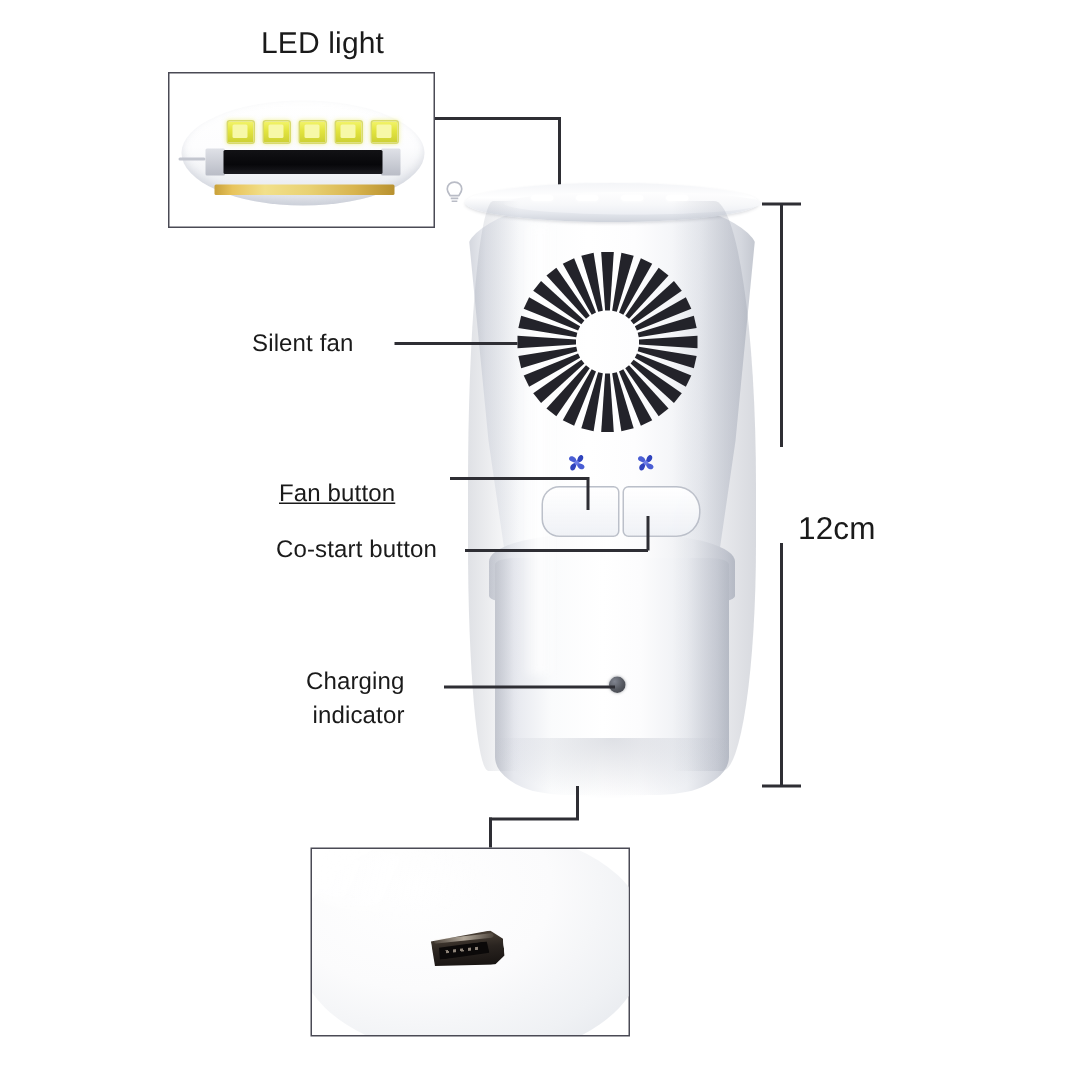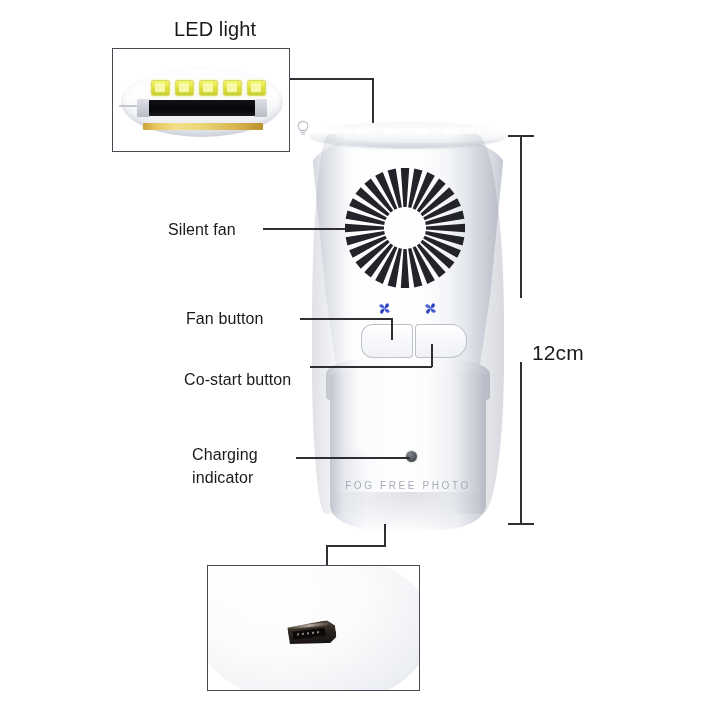--- a/index.html
+++ b/index.html
@@ -28,23 +28,23 @@
     white-space: pre;
     letter-spacing: 0.1px;
   }
   .label.two-line { white-space: pre-line; }
 
   #led-title {
     left: 174px; top: 18px;
     font-size: 20px;
   }
   #lbl-silent-fan   { left: 168px; top: 218px; }
-  #lbl-fan-button   { left: 186px; top: 307px; }
-  #lbl-costart      { left: 184px; top: 355px; margin-top: 13px; }
-  #lbl-charging     { left: 192px; top: 443px; }
+  #lbl-fan-button   { left: 186px; top: 318px; text-decoration: underline; }
+  #lbl-costart      { left: 184px; top: 355px; }
+  #lbl-charging     { left: 204px; top: 443px; text-align: right; }
   #lbl-usb          { left: 442px; top: 609px; }
   #lbl-dimension    {
     left: 532px; top: 324px;
     font-size: 21px;
     margin-top: 17px;
   }
 
   
   .callout-box {
     position: absolute;
@@ -493,21 +493,20 @@
       <svg id="bulb-icon" viewBox="0 0 16 22">
         <path d="M8 1.6 C4.6 1.6 2.4 4 2.4 7 C2.4 9.2 3.8 10.6 4.7 12 L11.3 12 C12.2 10.6 13.6 9.2 13.6 7 C13.6 4 11.4 1.6 8 1.6 Z" fill="none" stroke="#b9bcc6" stroke-width="1.3"></path>
         <line x1="5.1" y1="14.2" x2="10.9" y2="14.2" stroke="#b9bcc6" stroke-width="1.3"></line>
         <line x1="5.8" y1="16.4" x2="10.2" y2="16.4" stroke="#b9bcc6" stroke-width="1.3"></line>
       </svg>
 
       <div class="btn" id="btn-fan"></div>
       <div class="btn" id="btn-costart"></div>
 
       <div id="charge-dot"></div>
-      <div id="brand">FOG FREE PHOTO</div>
     </div>
   </div>
 
   <div class="line-h" id="ln-fan"></div>
   <div class="line-h" id="ln-fanbtn-h"></div>
   <div class="line-v" id="ln-fanbtn-v"></div>
   <div class="line-h" id="ln-costart-h"></div>
   <div class="line-v" id="ln-costart-v"></div>
   <div class="line-h" id="ln-charge"></div>
 

